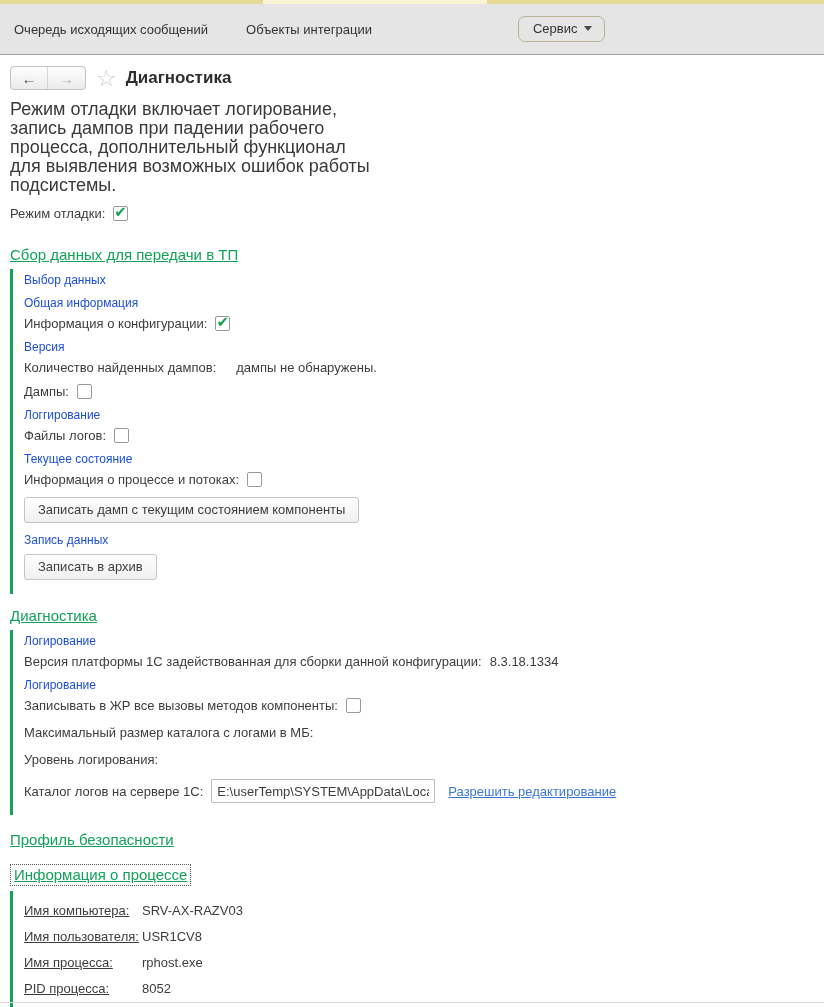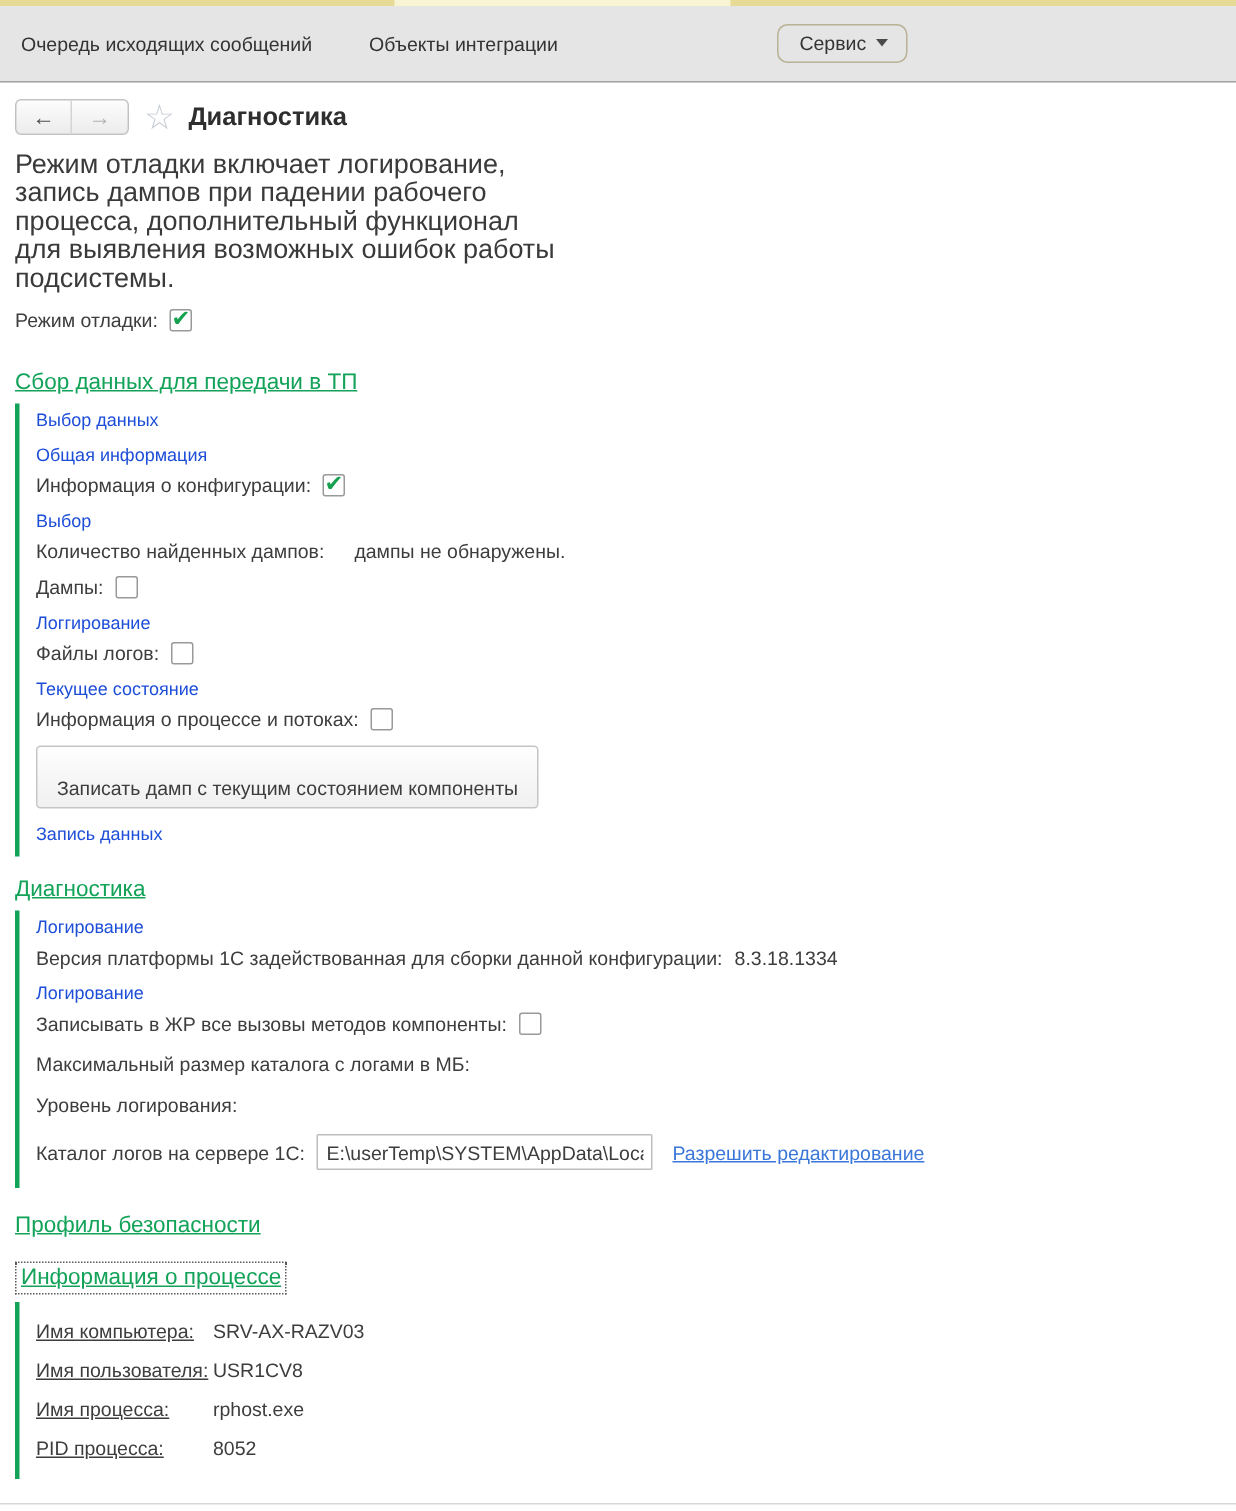--- a/index.html
+++ b/index.html
@@ -92,21 +92,21 @@
     padding: 2px 0 4px 11px;
   }
   .g-heading { color: #1d4ed8; font-size: 12px; margin: 9px 0 4px; }
   .group .g-heading:first-child { margin-top: 2px; }
   .value-gap { margin-left: 12px; }
 
   .btn {
     font-family: inherit; font-size: 13px; color: #3d3d3d;
     background: linear-gradient(#fefefe, #f0f0f0);
     border: 1px solid #c5c5c5; border-radius: 3px;
-    padding: 20px 13px 5px; cursor: default;
+    padding: 4px 13px 5px; cursor: default;
   }
   .btn-row { margin: 10px 0; }
 
   .text-input {
     font-family: inherit; font-size: 13px; color: #3d3d3d;
     height: 24px; width: 224px;
     border: 1px solid #bdbdbd; border-radius: 1px;
     padding: 0 5px; margin-right: 13px;
   }
   .blue-link { color: #3b77d8; font-size: 13px; text-decoration: underline; cursor: default; }
@@ -157,21 +157,21 @@
 
   <a class="section-link">Сбор данных для передачи в ТП</a>
 
   <div class="group">
     <div class="g-heading">Выбор данных</div>
     <div class="g-heading">Общая информация</div>
     <div class="field-row">
       <span class="lbl">Информация о конфигурации:</span>
       <span class="checkbox checked"></span>
     </div>
-    <div class="g-heading">Выбор</div>
+    <div class="g-heading">Версия</div>
     <div class="field-row">
       <span class="lbl">Количество найденных дампов:</span>
       <span class="value-gap">дампы не обнаружены.</span>
     </div>
     <div class="field-row" style="margin: 9px 0;">
       <span class="lbl">Дампы:</span>
       <span class="checkbox"></span>
     </div>
     <div class="g-heading">Логгирование</div>
     <div class="field-row">
@@ -180,20 +180,23 @@
     </div>
     <div class="g-heading">Текущее состояние</div>
     <div class="field-row">
       <span class="lbl">Информация о процессе и потоках:</span>
       <span class="checkbox"></span>
     </div>
     <div class="btn-row">
       <button class="btn">Записать дамп с текущим состоянием компоненты</button>
     </div>
     <div class="g-heading">Запись данных</div>
+    <div class="btn-row" style="margin-top: 7px;">
+      <button class="btn">Записать в архив</button>
+    </div>
   </div>
 
   <a class="section-link">Диагностика</a>
 
   <div class="group">
     <div class="g-heading">Логирование</div>
     <div class="field-row">
       <span class="lbl">Версия платформы 1С задействованная для сборки данной конфигурации:</span>
       <span>8.3.18.1334</span>
     </div>

